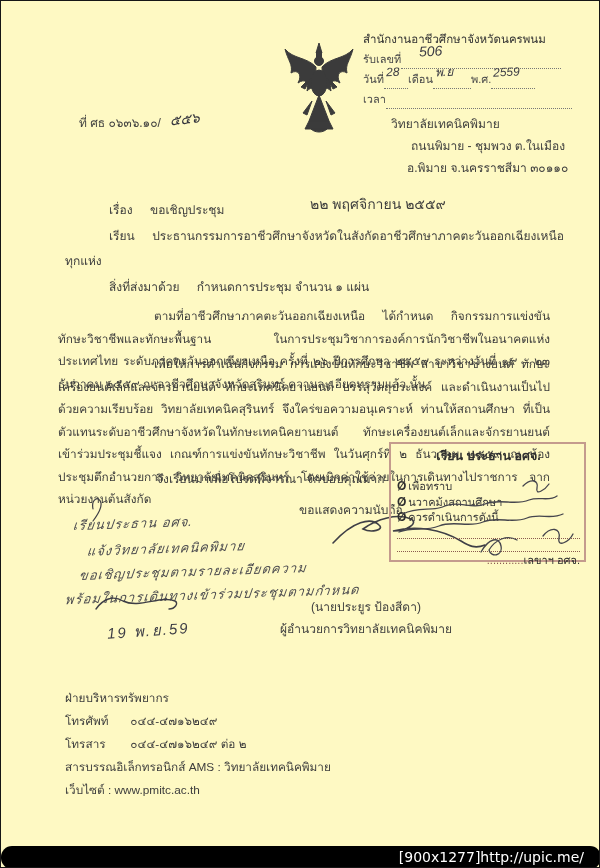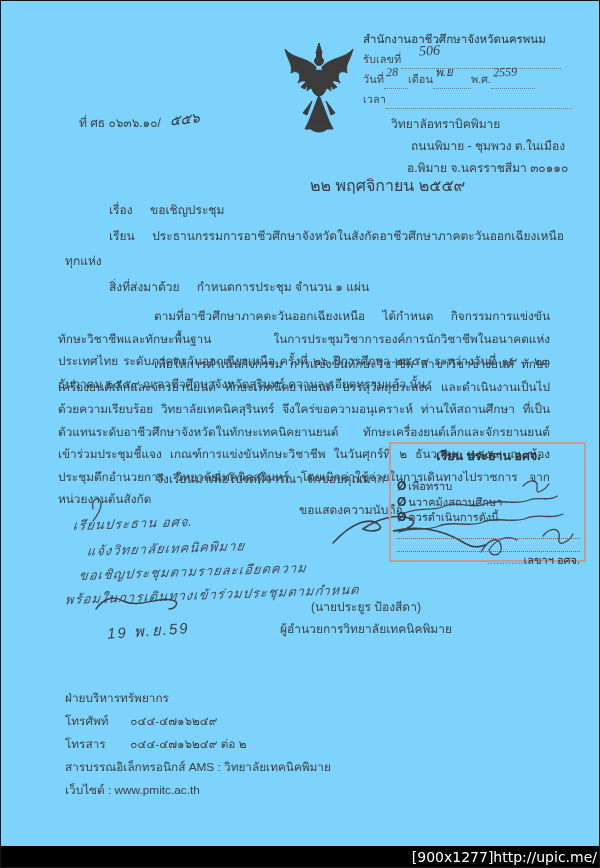--- a/index.html
+++ b/index.html
@@ -3,43 +3,43 @@
 <meta charset="utf-8">
 <style>
   * { margin:0; padding:0; box-sizing:border-box; }
   html,body { width:600px; height:868px; }
   body {
     font-family: "Liberation Sans", "DejaVu Sans", sans-serif;
     background:#e8e8e8;
   }
   .sheet {
     position:relative; width:600px; height:868px;
-    background:#7dd3fc; overflow:hidden;
+    background:#fef9c3; overflow:hidden;
     border:1px solid #161616;
     color:#3d3d3d;
   }
   .abs { position:absolute; }
 
   
   .received { left:362px; top:28px; width:222px; font-size:11px; color:#4a4a4a; line-height:20px; }
   .received .office { font-size:11.5px; color:#333; }
-  .rrow { white-space:nowrap;font-family:Liberation Serif, serif; }
+  .rrow { white-space:nowrap; }
   .dots { display:inline-block; border-bottom:1px dotted #777; height:13px; vertical-align:bottom; position:relative; }
   .hand { font-style:italic; color:#3c3c44; transform:rotate(-3deg); display:inline-block; }
   .hand-big { font-size:14px; position:absolute; top:-15px; left:18px; }
   .hand-sm { font-size:12px; position:absolute; top:-14px; left:2px; }
 
   
   .emblem { left:280px; top:40px; width:76px; height:96px; }
 
   
   .refline { left:78px; top:110px; font-size:12px; }
   .ref-hand { font-style:italic; color:#34343c; font-size:14px; display:inline-block; transform:rotate(-6deg) translateY(-3px); margin-left:6px; }
   .orgblock { left:390px; top:112px; font-size:12px; line-height:22px; }
-  .dateline { left:309px; top:172px; font-size:16px; }
+  .dateline { left:309px; top:192px; font-size:14px; }
 
   
   .metas { left:64px; top:197px; font-size:12px; line-height:25.5px; width:500px; }
   .metas .lbl { margin-right:14px;margin-left:44px; }
   .metas .sp { }
 
   
   .para { left:57px; font-size:11.8px; line-height:22.5px; width:492px; text-align:justify; text-indent:96px; color:#3a3a3a; }
   .p1 { top:268px;margin-top:36px; }
   .p2 { top:352px; }
@@ -70,21 +70,21 @@
   .note-svg { left:40px; top:490px; width:250px; height:150px; }
 
   
   .contact { left:64px; top:686px; font-size:11.8px; line-height:23px; color:#3c3c3c; }
   .contact .clbl { display:inline-block; min-width:62px; }
 
   
   .wmbar {
     left:0; top:845px; width:600px; height:23px; background:#000;
     color:#fff; font-size:14px; line-height:23px; text-align:right;
-    padding-right:4px; font-family:"DejaVu Sans", sans-serif;
+    padding-right:17px; font-family:"DejaVu Sans", sans-serif;border-radius:11px;
   }
 </style>
 </head>
 <body>
 
 <div class="sheet">
 
   <div class="abs received">
     <div class="office">สำนักงานอาชีวศึกษาจังหวัดนครพนม</div>
     <div class="rrow">
@@ -123,21 +123,21 @@
       <path d="M45 60 L54 72 L50 74 Z"></path>
     </g>
   </svg>
 
   <div class="abs refline">
     <span>ที่ ศธ ๐๖๓๖.๑๐/</span>
     <span class="ref-hand">๕๕๖</span>
   </div>
 
   <div class="abs orgblock">
-    <div>วิทยาลัอทราบิคพิมาย</div>
+    <div>วิทยาลัยเทคนิคพิมาย</div>
     <div style="margin-left:20px;">ถนนพิมาย - ชุมพวง ต.ในเมือง</div>
     <div style="margin-left:16px;text-align:center;">อ.พิมาย จ.นครราชสีมา ๓๐๑๑๐</div>
   </div>
 
   <div class="abs dateline">๒๒ พฤศจิกายน ๒๕๕๙</div>
 
   <div class="abs metas">
     <div>
       <span class="lbl">เรื่อง</span>
       <span>ขอเชิญประชุม</span>

